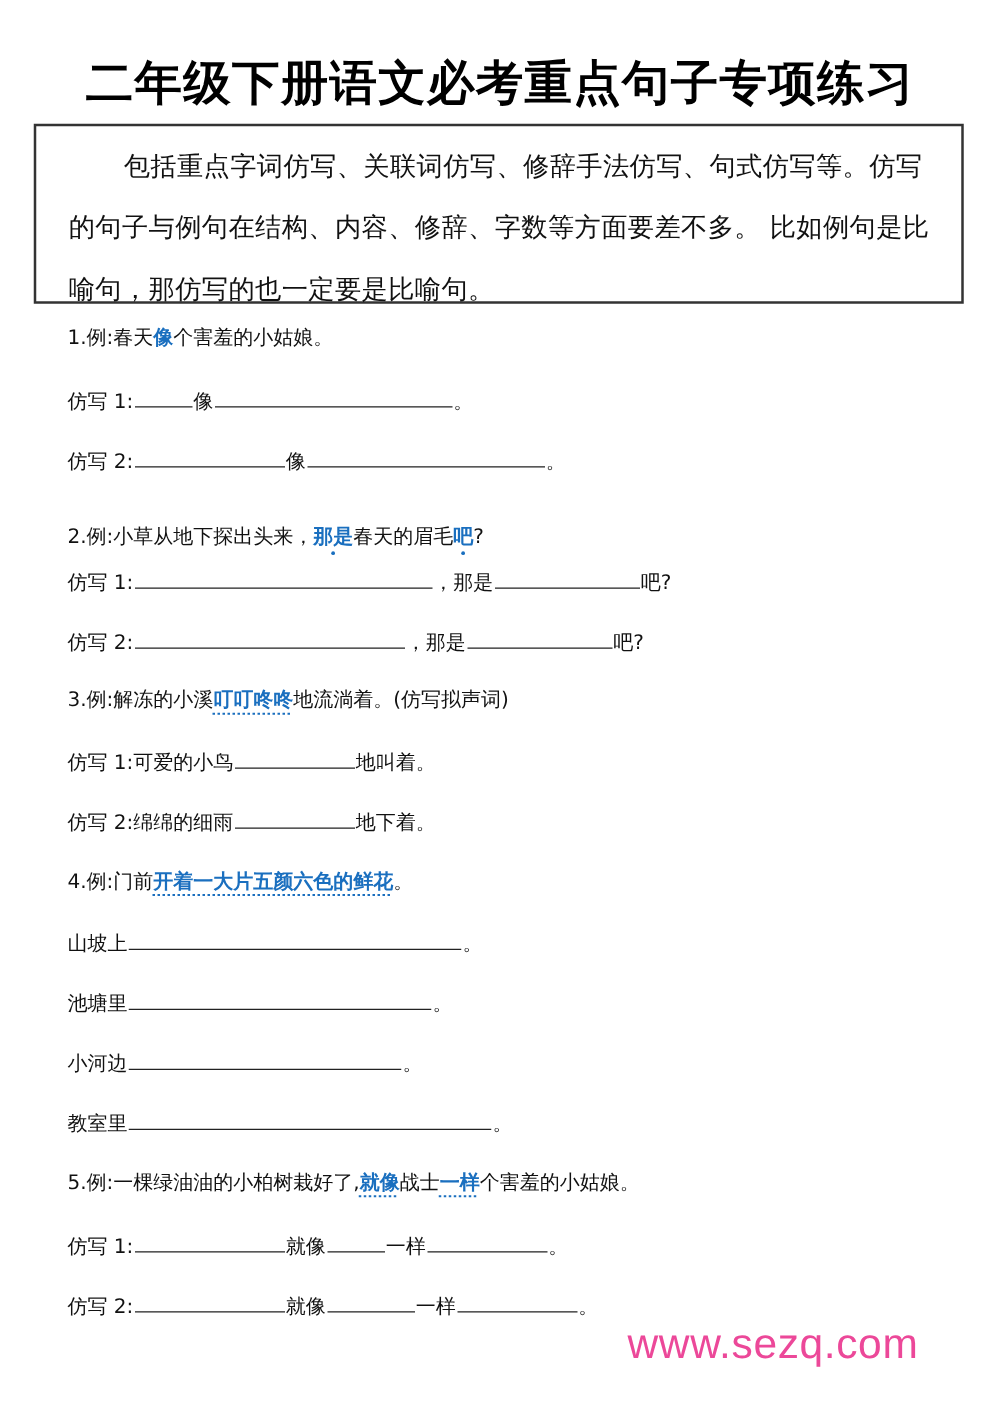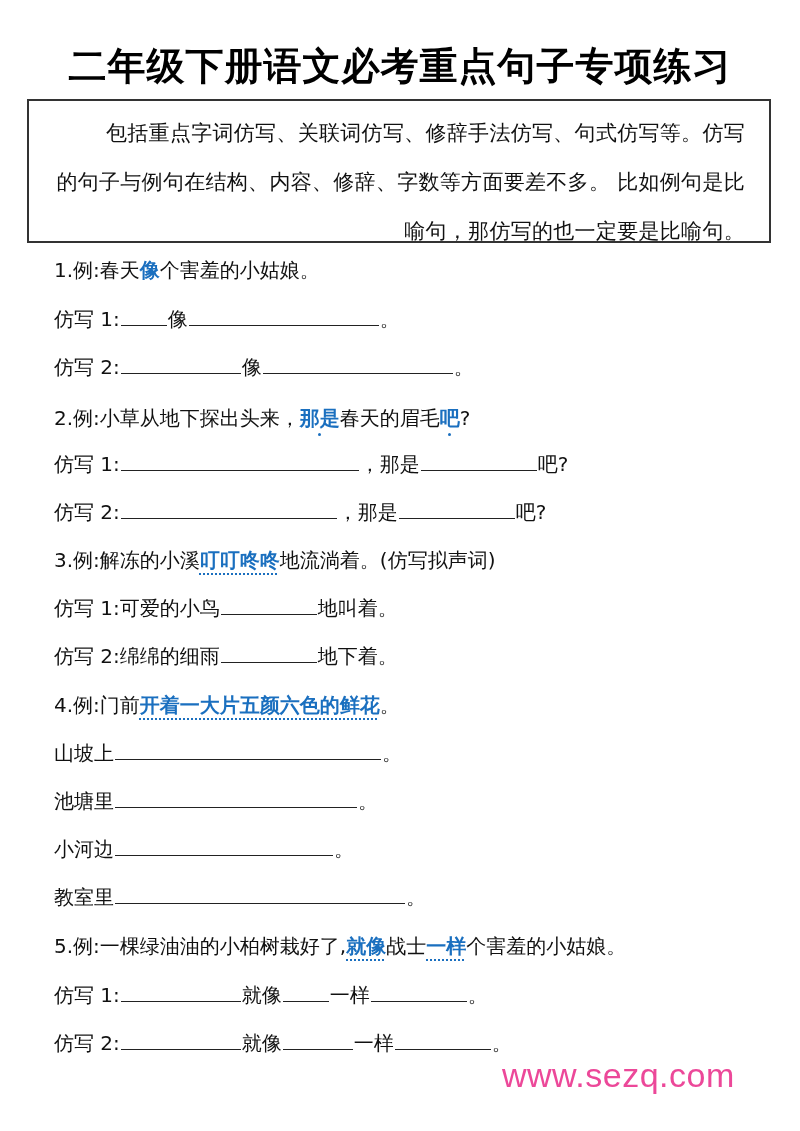--- a/index.html
+++ b/index.html
@@ -1,23 +1,23 @@
 <!DOCTYPE html>
 <html><head>
 <meta charset="utf-8">
 <style>
   html, body { margin: 0; padding: 0; background: #ffffff; }
   body { width: 800px; height: 1131px; position: relative; overflow: hidden;
          font-family: "DejaVu Sans", "Liberation Sans", sans-serif; color: #111; }
   .title { position: absolute; left: 0; top: 40px; width: 800px; text-align: center;
            font-size: 38px; font-weight: bold; letter-spacing: 1px; color: #000; line-height: 52px; }
   .intro { position: absolute; left: 27px; top: 99px; width: 744px; height: 144px;
-           border: 2px solid #333; box-sizing: border-box; padding: 8px 24px 0 26px; text-align: right; }
+           border: 2px solid #333; box-sizing: border-box; padding: 8px 24px 0 26px; }
   .intro p { margin: 0; font-size: 21px; line-height: 49px; text-indent: 44px; letter-spacing: 0.3px; color: #111; }
-  .line { position: absolute; left: 54px; font-size: 20px; line-height: 28px; white-space: nowrap; color: #111; }
+  .line { position: absolute; left: 54px; font-size: 16px; line-height: 28px; white-space: nowrap; color: #111; }
   .hl { color: #1a6fbf; font-weight: bold; }
   .dot { position: relative; }
   .dot::after { content: ""; position: absolute; left: 50%; bottom: -6px; width: 3px; height: 3px;
                 margin-left: -1.5px; border-radius: 50%; background: #1a6fbf; }
   .blank { display: inline-block; border-bottom: 1.5px solid #222; height: 20px; vertical-align: baseline; margin: 0 1px; }
   .watermark { position: absolute; left: 502px; top: 1056px; font-size: 34px; color: #ec4899;
                font-family: "Liberation Sans", sans-serif; letter-spacing: 0.5px; }
 </style>
 </head>
 <body>
@@ -31,21 +31,21 @@
 <div class="line" style="top:256px">
   <span>1.</span><span>例:</span><span>春天</span><span class="hl">像</span><span>个害羞的小姑娘。</span>
 </div>
 <div class="line" style="top:305px">
   <span>仿写 1:</span><span class="blank" style="width:46px"></span><span>像</span><span class="blank" style="width:190px"></span><span>。</span>
 </div>
 <div class="line" style="top:353px">
   <span>仿写 2:</span><span class="blank" style="width:120px"></span><span>像</span><span class="blank" style="width:190px"></span><span>。</span>
 </div>
 
-<div class="line" style="top:404px">
+<div class="line" style="top:415px">
   <span>2.</span><span>例:</span><span>小草从地下探出头来，</span><span class="hl"><span class="dot">那是</span></span><span>春天的眉毛</span><span class="hl dot">吧</span><span>?</span>
 </div>
 <div class="line" style="top:450px">
   <span>仿写 1:</span><span class="blank" style="width:238px"></span><span>，那是</span><span class="blank" style="width:116px"></span><span>吧?</span>
 </div>
 <div class="line" style="top:498px">
   <span>仿写 2:</span><span class="blank" style="width:216px"></span><span>，那是</span><span class="blank" style="width:116px"></span><span>吧?</span>
 </div>
 
 <div class="line" style="top:546px">

